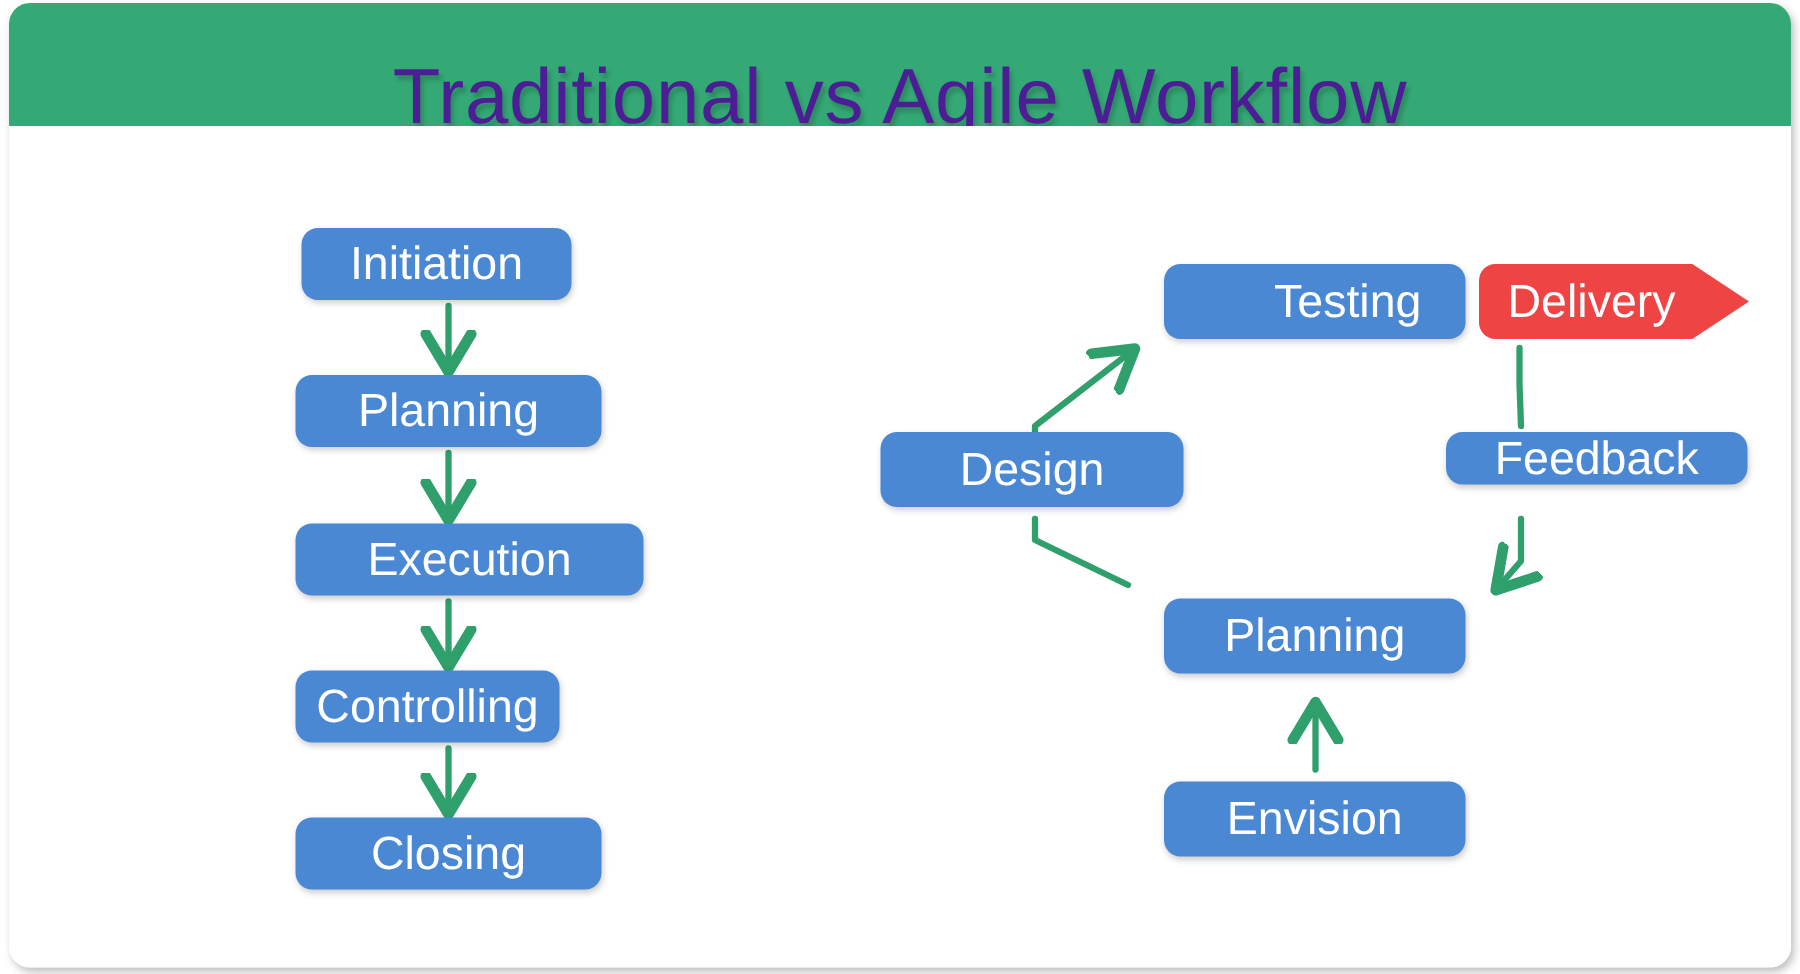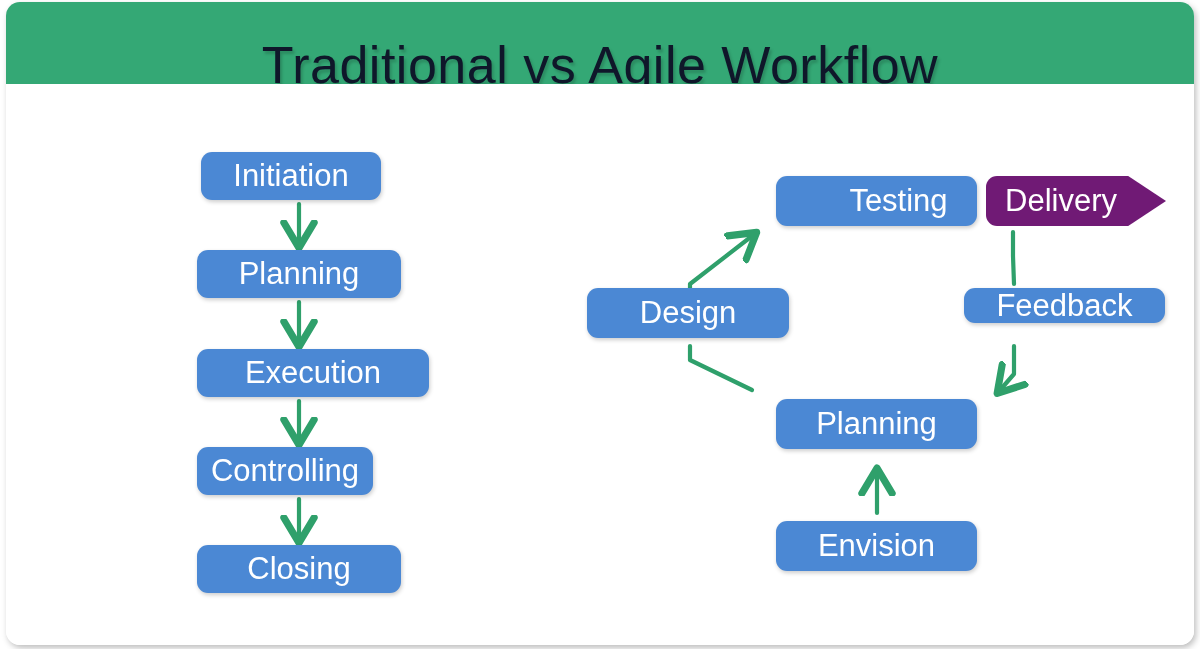--- a/index.html
+++ b/index.html
@@ -34,21 +34,21 @@
     left: 0;
     top: 0;
     width: 1188px;
     height: 82px;
     background: #34a875;
     display: flex;
     align-items: center;
     justify-content: center;
   }
   #page-title {
-    color: #0f172a;
+    color: #4c1d95;
     font-size: 52px;
     font-weight: 400;
     letter-spacing: 0.5px;
     text-shadow: 2px 3px 3px rgba(0,0,0,0.18);
     white-space: nowrap;
     margin-top: 44px;
   }
 
   
   #diagram-canvas {
@@ -80,21 +80,21 @@
     font-weight: 400;
     white-space: nowrap;
     z-index: 3;
   }
   .node-blue {
     background: #4b88d4;
     border-radius: 11px;
     box-shadow: 1px 2px 4px rgba(0,0,0,0.20);
   }
   .node-green-arrow {
-    background: #701a75;
+    background: #ef4444;
     border-radius: 11px 0 0 11px;
     clip-path: polygon(0 0, 79% 0, 100% 50%, 79% 100%, 0 100%);
     padding-right: 22px;
     box-shadow: none;
   }
   .node-green-arrow .node-label { transform: translateX(-4px); }
 
   .watermark {
     position: absolute;
     left: 560px;

